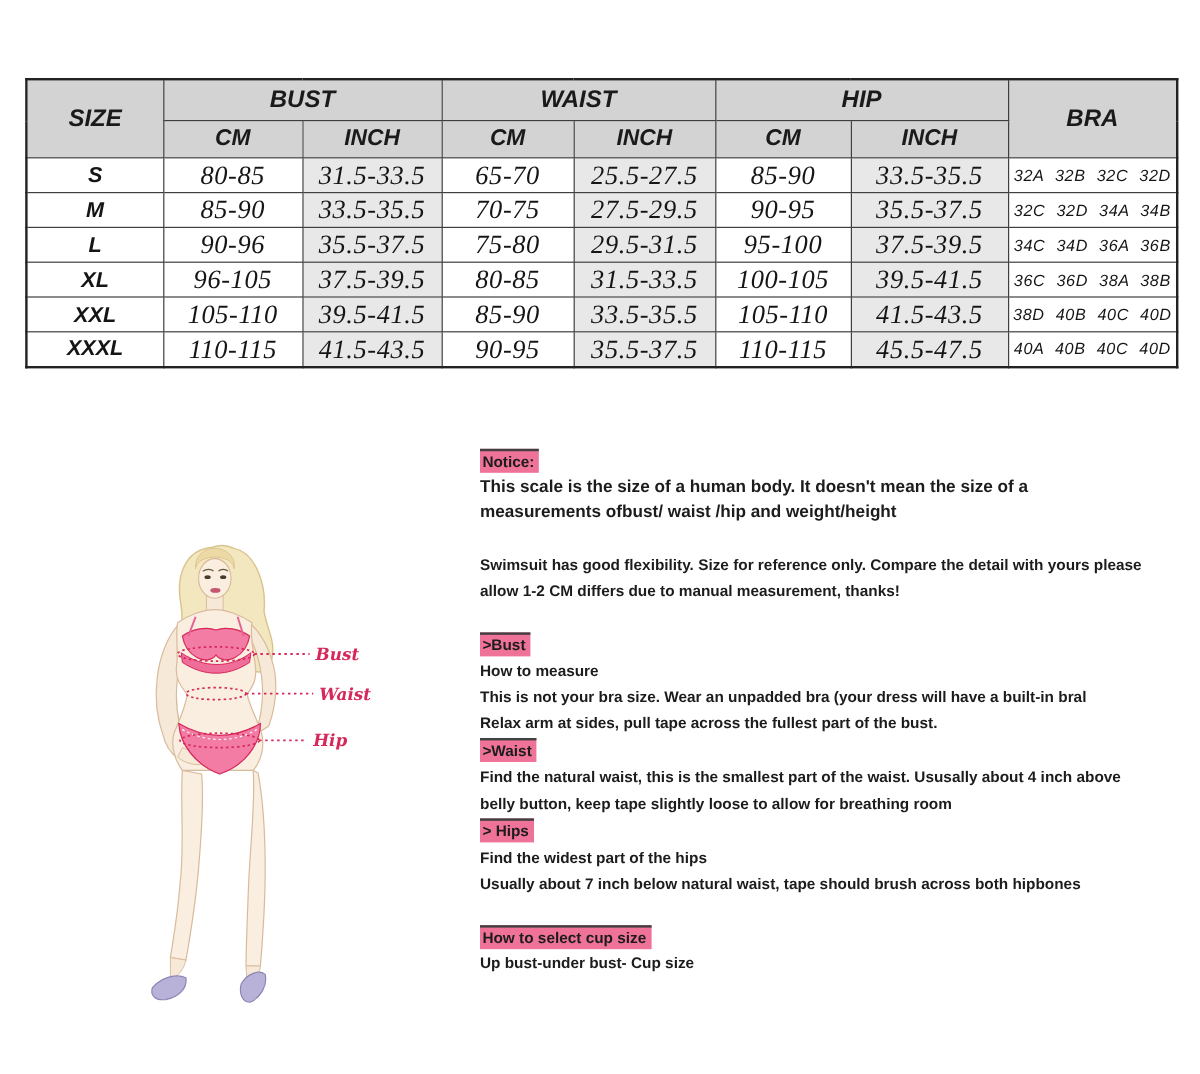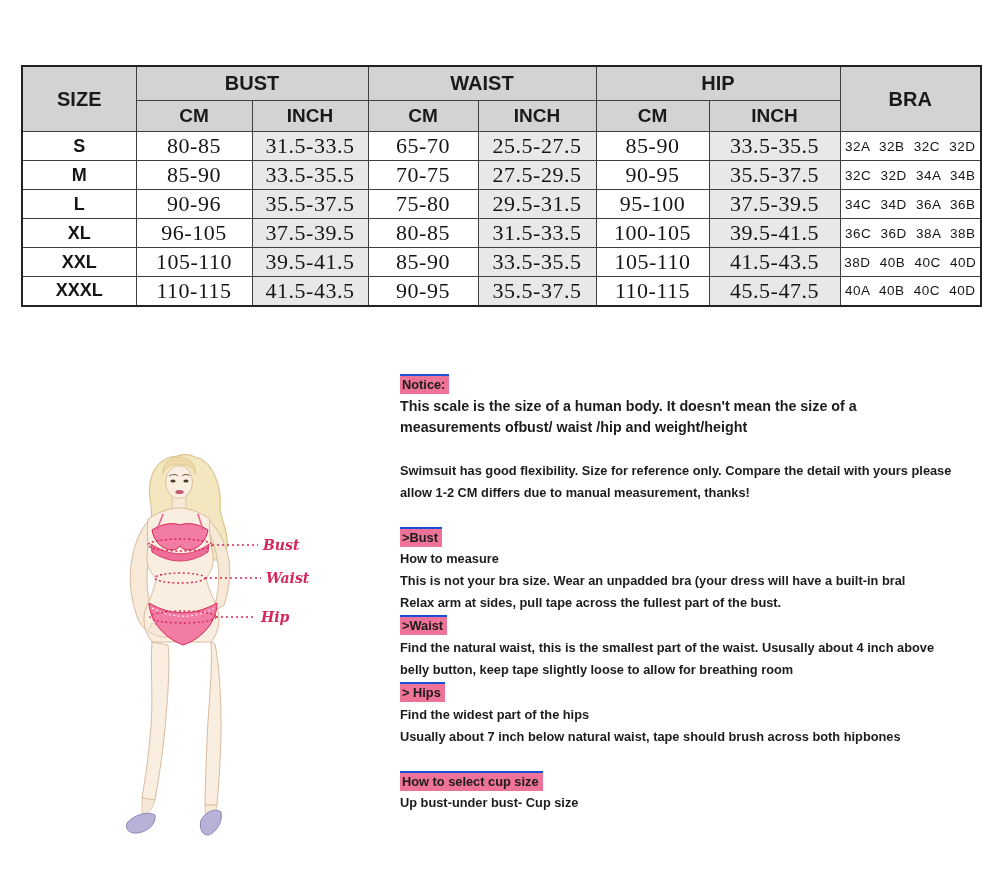--- a/index.html
+++ b/index.html
@@ -1,21 +1,21 @@
 <!DOCTYPE html>
 <html><head>
 <meta charset="utf-8">
 <style>
   html,body{margin:0;padding:0;background:#ffffff;}
   .page{position:relative;width:1000px;height:895px;background:#ffffff;overflow:hidden;
         font-family:"Liberation Sans",sans-serif;color:#1c1c1c;}
 
   
   .size-table{position:absolute;left:21px;top:65px;width:959px;border-collapse:collapse;
-              table-layout:fixed;border:2px solid #222;}
+              table-layout:fixed;border:2px solid #222;font-style:italic;}
   .size-table th,.size-table td{border:1px solid #3f3f3f;text-align:center;vertical-align:middle;
               padding:0;overflow:hidden;white-space:nowrap;}
   .size-table thead th{background:#d3d3d3;font-family:"Liberation Sans",sans-serif;
               font-weight:bold;color:#1a1a1a;}
   .th-main{font-size:20px;height:33px;}
   .th-sub{font-size:19px;height:30px;}
   .th-size,.th-bra{font-size:20px;}
   .size-table tbody tr{height:29px;}
   .size-table tbody td{font-family:"Liberation Serif",serif;font-size:22px;color:#151515;
               letter-spacing:0.5px;background:#ffffff;}
@@ -29,21 +29,21 @@
 
   
   .figure-wrap{position:absolute;left:100px;top:445px;width:240px;height:415px;}
   .script-label{font-family:"DejaVu Serif",serif;font-style:italic;font-weight:bold;
               font-size:14px;fill:#d6275a;}
 
   
   .notes{position:absolute;left:400px;top:372px;width:592px;font-weight:bold;
          font-size:12.8px;line-height:21.7px;white-space:nowrap;color:#1c1c1c;}
   .notes .big{font-size:14.3px;}
-  .hl{display:inline-block;background:#ef7298;border-top:2px solid #1d4ed8;
+  .hl{display:inline-block;background:#ef7298;border-top:2px solid #404040;
       padding:0 4px 1px 2px;line-height:17px;margin-top:2px;}
   .gap{height:21px;}
 </style>
 </head>
 <body>
 
 <div class="page">
 
   <table class="size-table">
     <colgroup>

